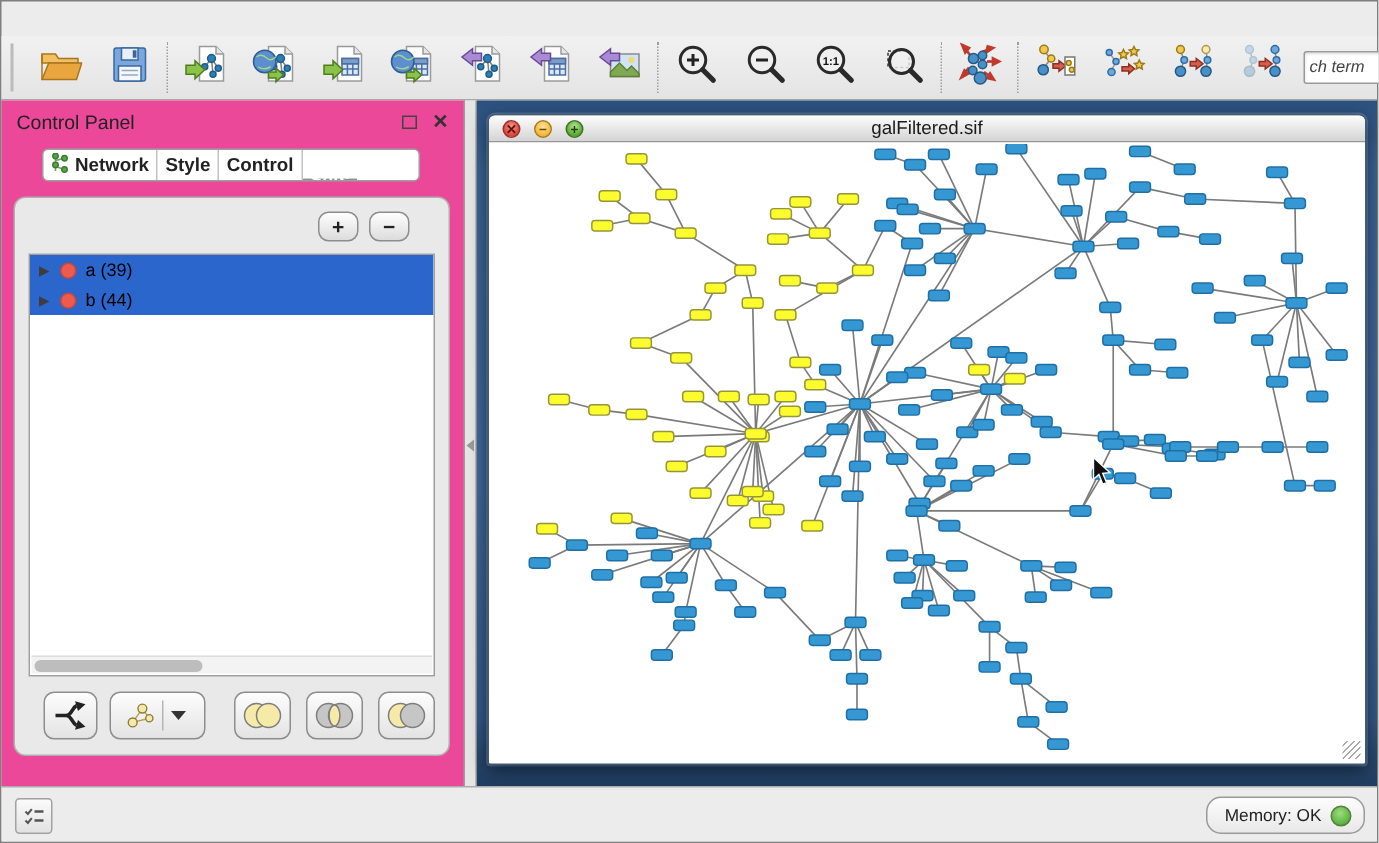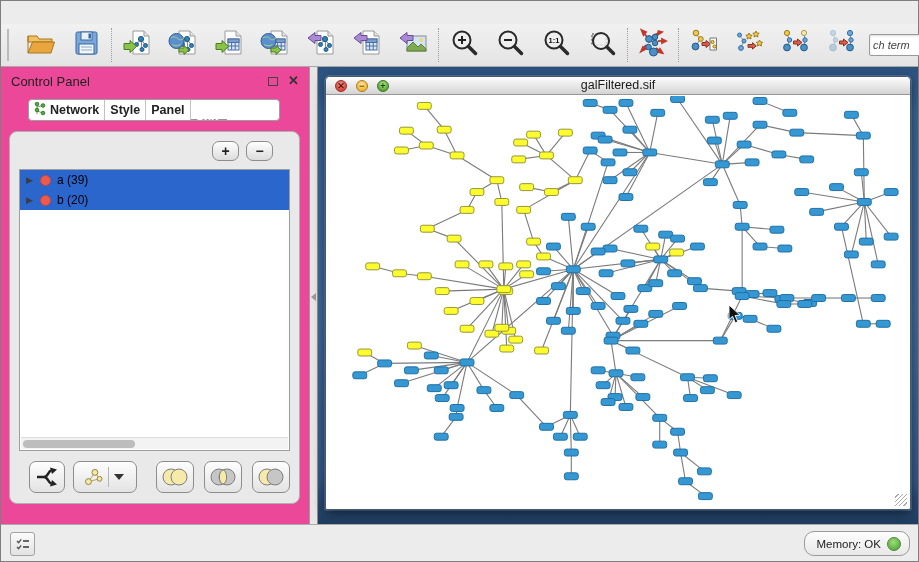--- a/index.html
+++ b/index.html
@@ -389,42 +389,42 @@
                 <circle cx="9" cy="3.5" r="1.8" fill="#57a64a" stroke="#3b7d31"></circle>
                 <circle cx="3" cy="8" r="1.8" fill="#57a64a" stroke="#3b7d31"></circle>
                 <circle cx="9" cy="11" r="1.8" fill="#57a64a" stroke="#3b7d31"></circle>
               </svg></span>
             <span>Network</span>
           </div>
           <div class="cp-tab">
             <span>Style</span>
           </div>
           <div class="cp-tab">
-            <span>Panel</span>
+            <span>Control</span>
           </div>
           <div class="cp-tab active">
             <span>Sets</span>
           </div>
         </div>
 
       <div class="cp-panel">
         <div class="pm-row">
           <div class="pm-btn">+</div>
           <div class="pm-btn">−</div>
         </div>
         <div class="sets-list" id="sets-list">
           <div class="set-row selected">
               <span class="set-tri">▶</span>
               <span class="set-dot"></span>
               <span>a (39)</span>
             </div>
             <div class="set-row selected">
               <span class="set-tri">▶</span>
               <span class="set-dot"></span>
-              <span>b (20)</span>
+              <span>b (44)</span>
             </div>
             <div class="hscroll">
               <div class="thumb"></div>
             </div>
         </div>
         <div class="cp-buttons">
           <div class="cpb" id="btn-split">
             <svg width="26" height="26" viewBox="0 0 26 26">
               <path d="M3 13h7M10 13c4 0 4-5.5 7-6.5M10 13c4 0 4 5.5 7 6.5" stroke="#222" stroke-width="2.4" fill="none"></path>
               <path d="M16 3.5l7 2-5 4.5z" fill="#222"></path>

